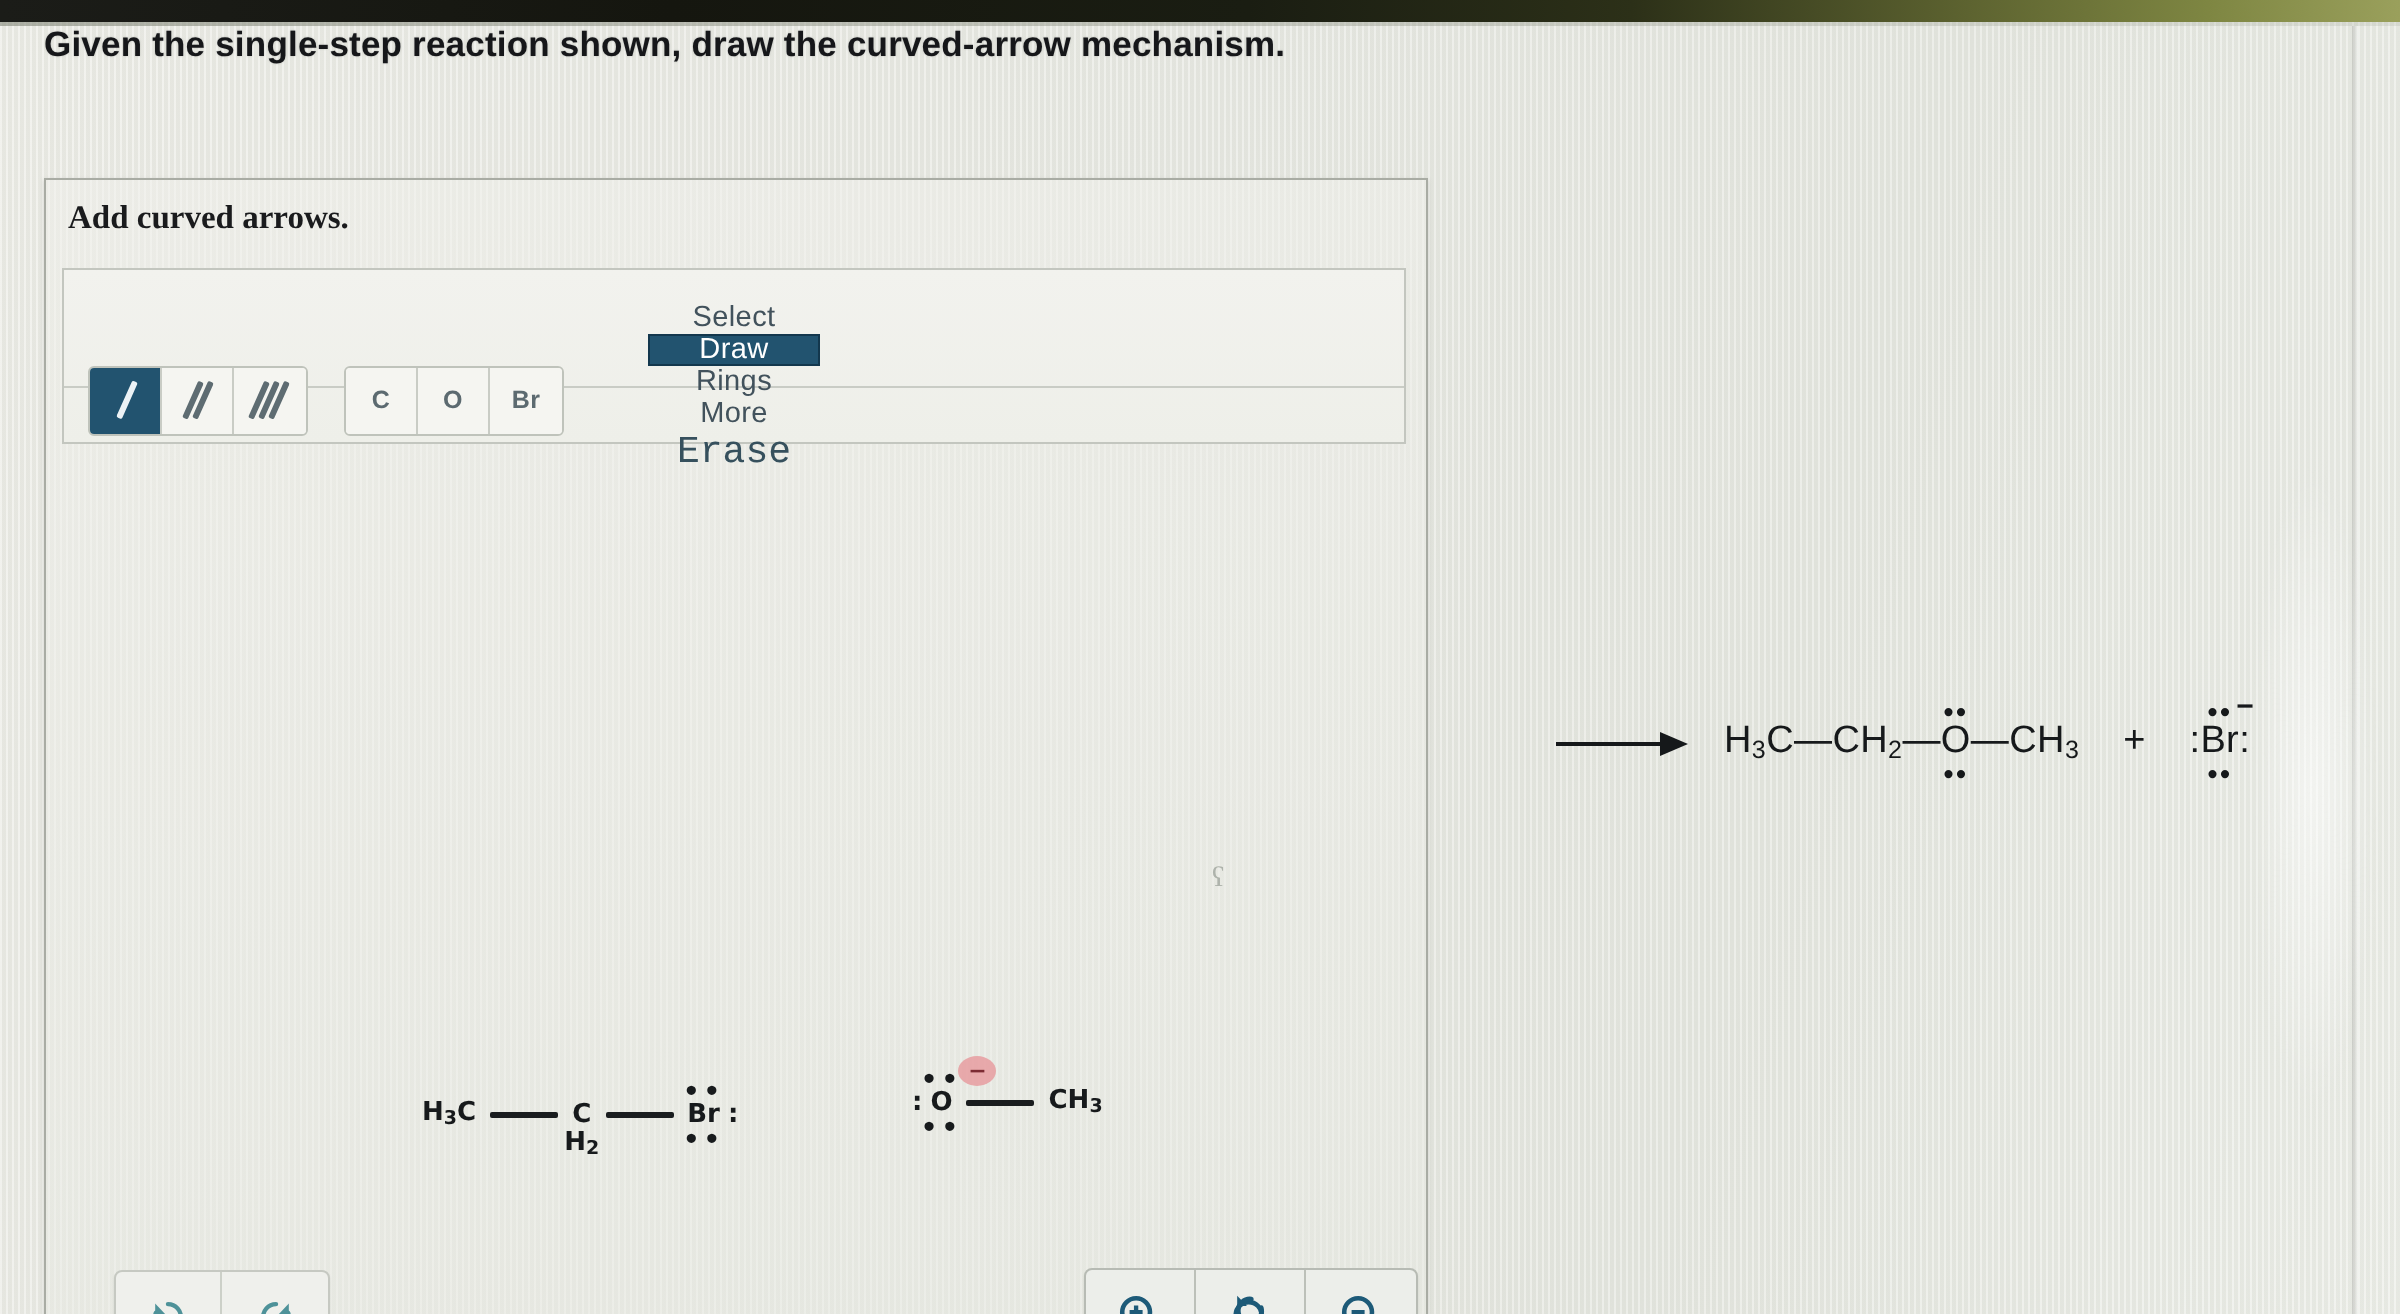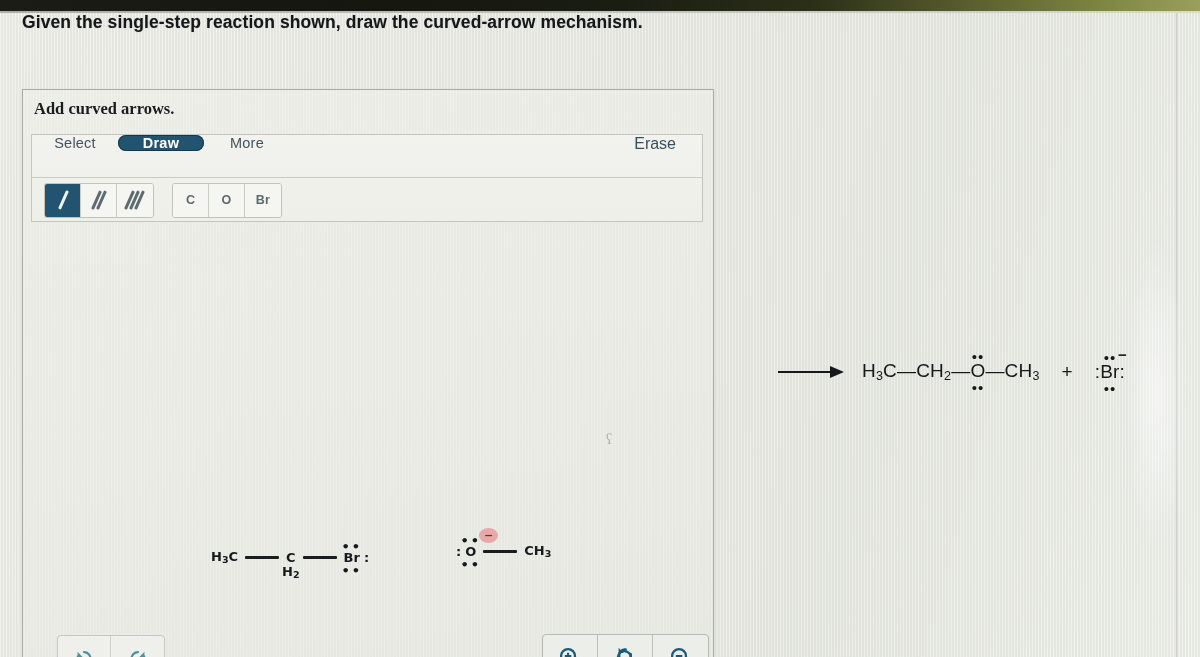--- a/index.html
+++ b/index.html
@@ -92,56 +92,57 @@
   #toolbar {
     position: absolute;
     left: 8px; top: 44px;
     width: 672px; height: 88px;
     border: 1px solid #c3c6bf;
     background: linear-gradient(180deg, #f2f2ee 0%, #eeefe9 100%);
   }
 
   #tabrow {
     position: absolute;
-    left: 0; top: 0;
+    left: 0; top: 16px;
     width: 100%; height: 43px;
     border-bottom: 1px solid #c9ccc5;
     display: flex;
-    align-items: flex-start;
+    align-items: center;
+    flex-direction: column;
   }
 
   .tab {
     display: flex;
     align-items: center;
     justify-content: center;
     font-size: 14.5px;
     color: #42525c;
     padding: 0 22px;
     min-width: 86px;
     cursor: pointer;
     letter-spacing: .2px;
   }
   .tab.active {
     background: #22536f;
     color: #ffffff;
-    font-weight: 700;
+    font-weight: 400;
     box-shadow: inset 0 0 0 1px rgba(12,40,58,.65);
-    border-radius: 19px;
   }
 
   #tab-spacer { flex: 1 1 auto; }
 
   #erase-btn {
     display: flex;
     align-items: center;
     justify-content: center;
-    font-size: 16px;
+    font-size: 19px;
     color: #36505d;
     padding: 0 26px;
     cursor: pointer;
+    font-family: Liberation Mono, monospace;
   }
 
   
   #toolrow {
     position: absolute;
     left: 0; top: 43px;
     width: 100%; height: 44px;
     display: flex;
     align-items: center;
     padding-left: 12px;
@@ -388,20 +389,21 @@
 
   <div id="panel">
 
     <div id="panel-title">Add curved arrows.</div>
 
     <div id="toolbar">
 
       <div id="tabrow">
         <div class="tab">Select</div>
         <div class="tab active">Draw</div>
+        <div class="tab">Rings</div>
         <div class="tab">More</div>
         <div id="tab-spacer"></div>
         <div id="erase-btn">Erase</div>
       </div>
 
       <div id="toolrow">
 
         <div class="btn-group">
           <div class="gbtn selected">
             <span class="bond b1">

